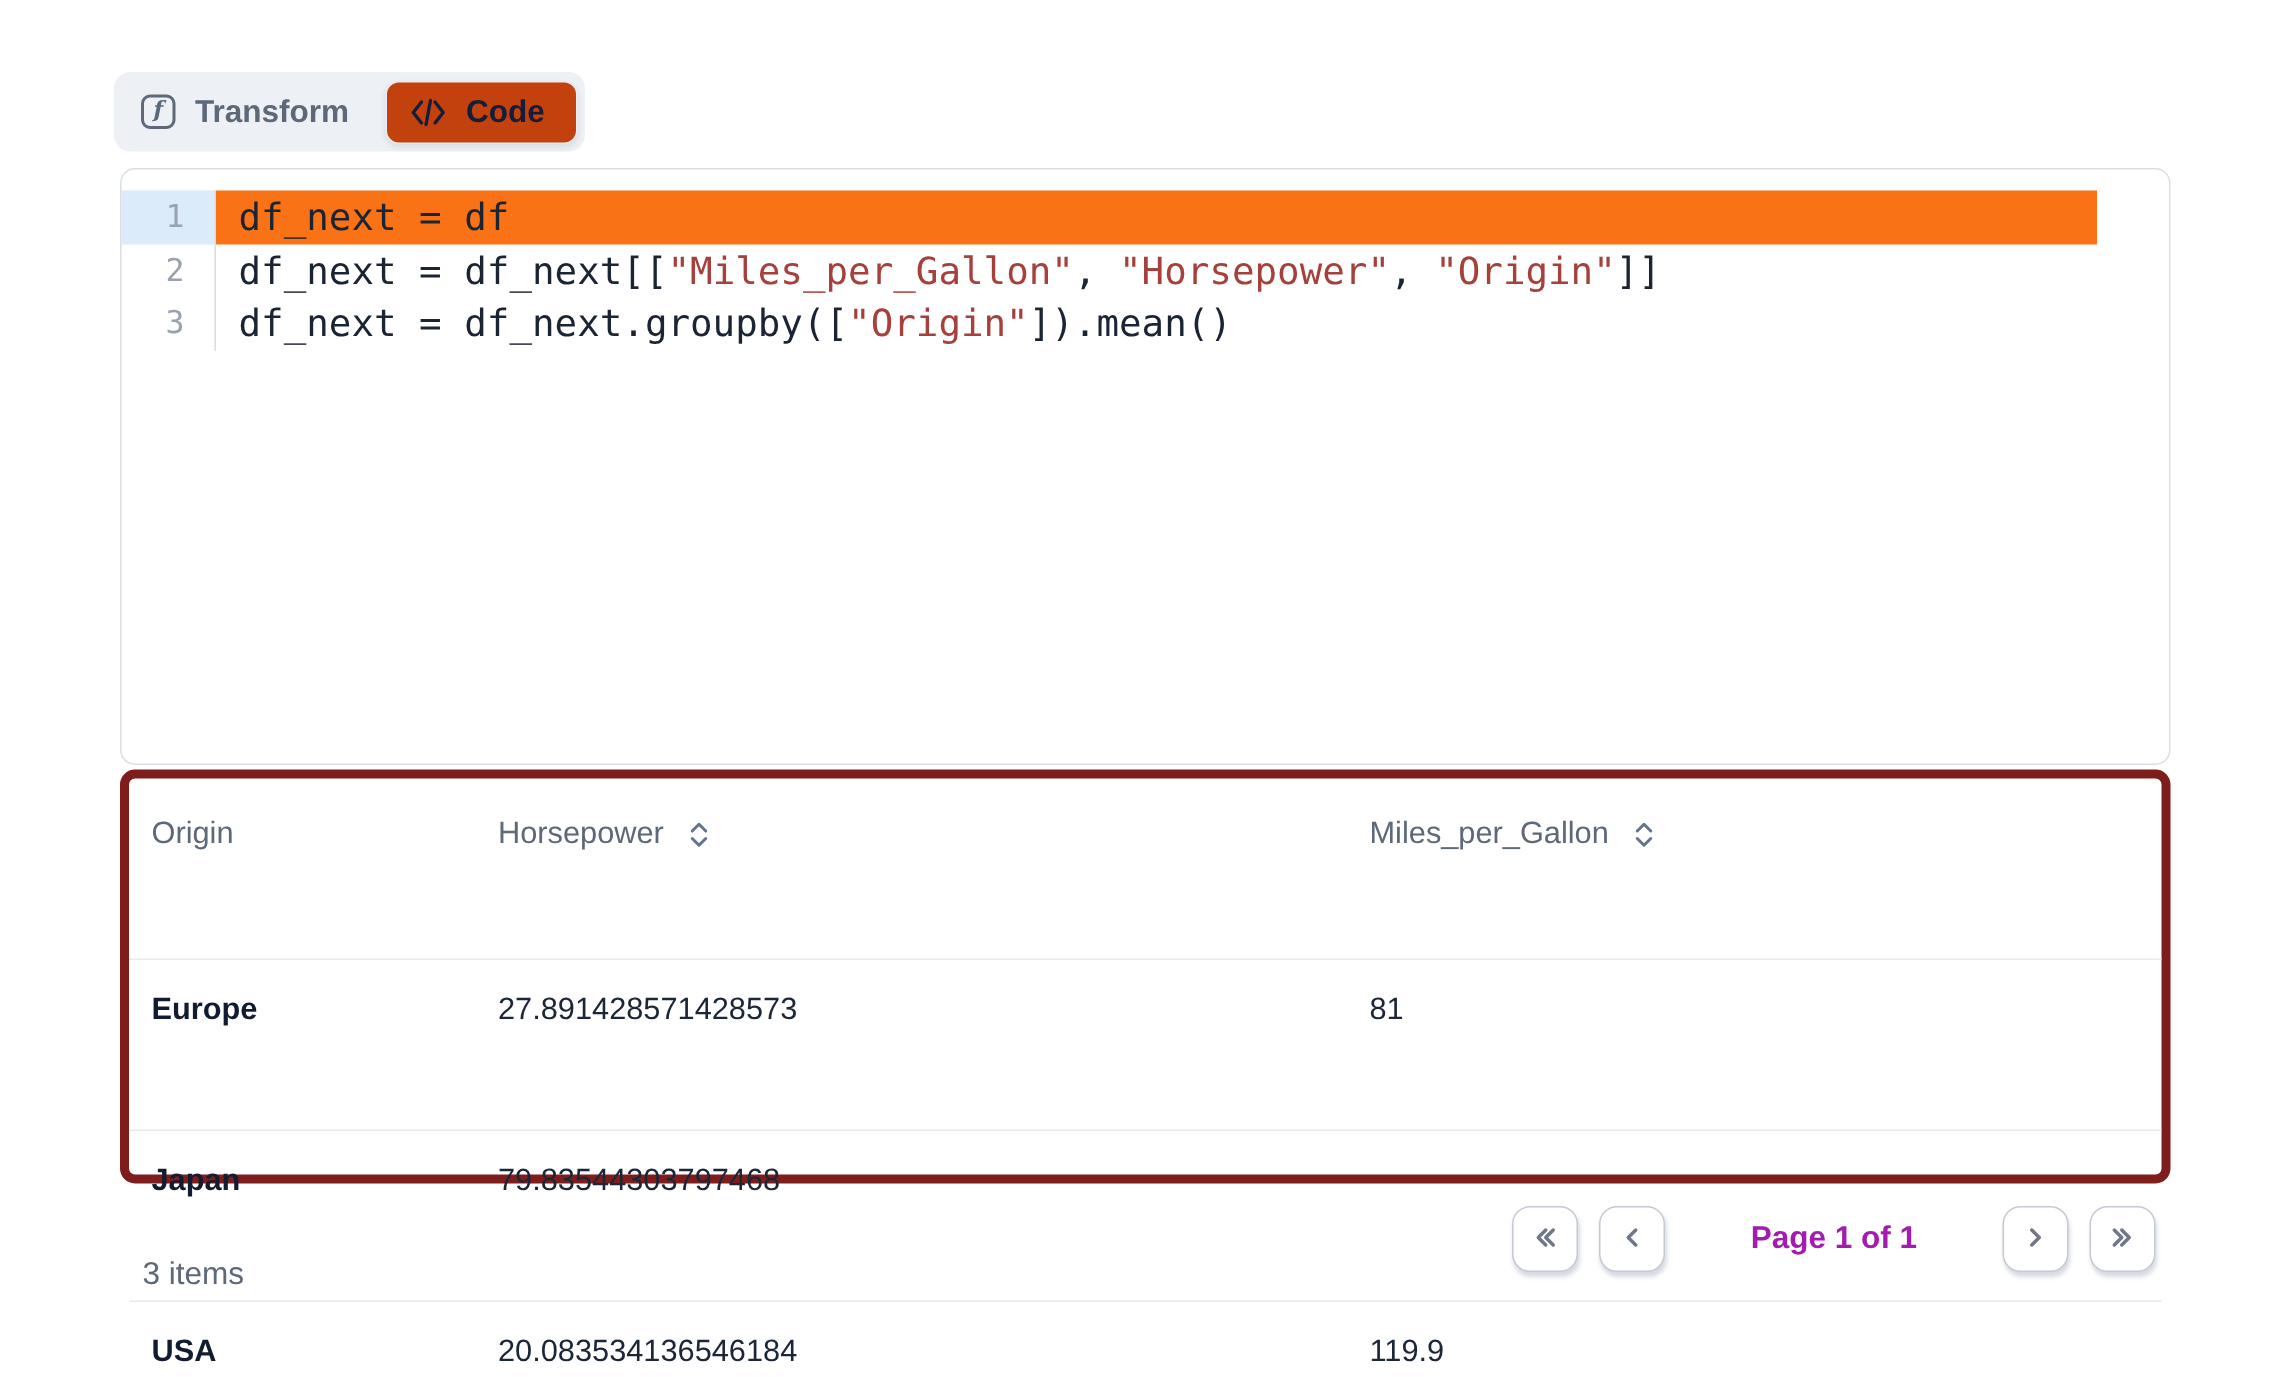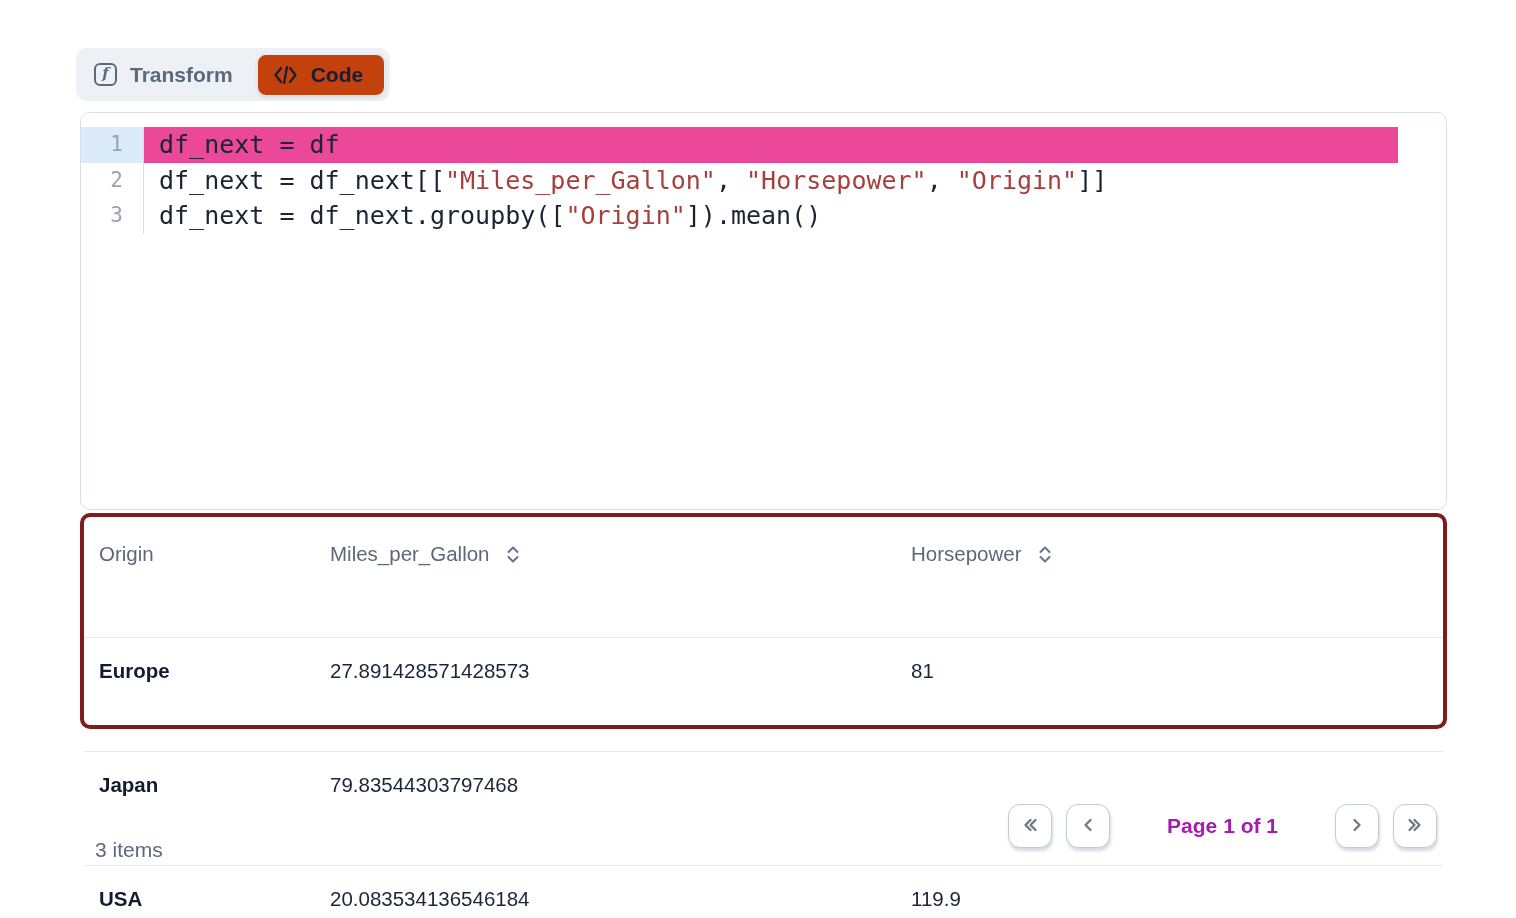--- a/index.html
+++ b/index.html
@@ -13,25 +13,25 @@
   .ficon{width:23px;height:23px;border:2px solid #5d6878;border-radius:6px;display:flex;align-items:center;justify-content:center;box-sizing:border-box;font-family:"DejaVu Serif",serif;font-style:italic;font-weight:700;font-size:15px;line-height:1;padding-bottom:2px;}
   .cicon{display:flex;align-items:center;}
 
   
   .editor{position:absolute;left:80px;top:112px;width:1367px;height:398px;border:1px solid #d9dee5;border-radius:10px;box-sizing:border-box;background:#fff;padding-top:14px;overflow:hidden;font-family:"DejaVu Sans Mono","Liberation Mono",monospace;}
   .line{display:flex;height:35.5px;line-height:35.5px;}
   .gutter{width:63px;flex:none;text-align:right;padding-right:20px;box-sizing:border-box;color:#9aa2ae;border-right:1px solid #d8dde3;font-size:21px;}
   .codeln{flex:1;padding-left:15px;white-space:pre;color:#1b2433;font-size:25px;}
   .sbspace{width:48px;flex:none;}
   .line.active .gutter{background:#dcebfa;}
-  .line.active .codeln{background:#ec4899;}
+  .line.active .codeln{background:#f97316;}
   .tok-string{color:#a6403c;}
 
   
-  .rtable{position:absolute;left:80px;top:513px;width:1367px;height:216px;border:4px solid #7f1d1d;border-radius:10px;box-sizing:border-box;background:#fff;}
+  .rtable{position:absolute;left:80px;top:513px;width:1367px;height:276px;border:6px solid #7f1d1d;border-radius:10px;box-sizing:border-box;background:#fff;}
   .trow{display:grid;grid-template-columns:231px 581px 1fr;align-items:center;padding-left:15px;box-sizing:border-box;}
   .thead{height:73px;color:#5d6878;font-size:20.5px;}
   .thcell{display:flex;align-items:center;gap:15px;cursor:pointer;}
   .tr{height:67px;border-top:1px solid #e6eaf0;font-size:20.5px;color:#1b2637;margin-top:47px;}
   .tr .c0{font-weight:700;color:#121c30;}
   .sorticon{display:flex;align-items:center;margin-top:2px;}
 
   
   .footer{position:absolute;left:80px;top:801px;width:1367px;height:50px;display:flex;align-items:center;}
   .items{margin-left:15px;color:#5d6878;font-size:21px;margin-top:48px;}
@@ -79,30 +79,30 @@
       </div>
     </div>
 </div>
 
 <div class="rtable">
   <div class="trow thead" id="table-head">
       <div class="thcell">
         <span>Origin</span>
       </div>
       <div class="thcell">
-        <span>Miles_per_Gallon</span>
+        <span>Horsepower</span>
         <span class="sorticon">
           <svg width="16" height="21" viewBox="0 0 16 21" fill="none">
             <path d="M3.5 8 L8 3.5 L12.5 8" stroke="#64748b" stroke-width="2" stroke-linecap="round" stroke-linejoin="round"></path>
             <path d="M3.5 13 L8 17.5 L12.5 13" stroke="#64748b" stroke-width="2" stroke-linecap="round" stroke-linejoin="round"></path>
           </svg>
         </span>
       </div>
       <div class="thcell">
-        <span>Horsepower</span>
+        <span>Miles_per_Gallon</span>
         <span class="sorticon">
           <svg width="16" height="21" viewBox="0 0 16 21" fill="none">
             <path d="M3.5 8 L8 3.5 L12.5 8" stroke="#64748b" stroke-width="2" stroke-linecap="round" stroke-linejoin="round"></path>
             <path d="M3.5 13 L8 17.5 L12.5 13" stroke="#64748b" stroke-width="2" stroke-linecap="round" stroke-linejoin="round"></path>
           </svg>
         </span>
       </div>
     </div>
   <div id="table-body">
       <div class="trow tr">

